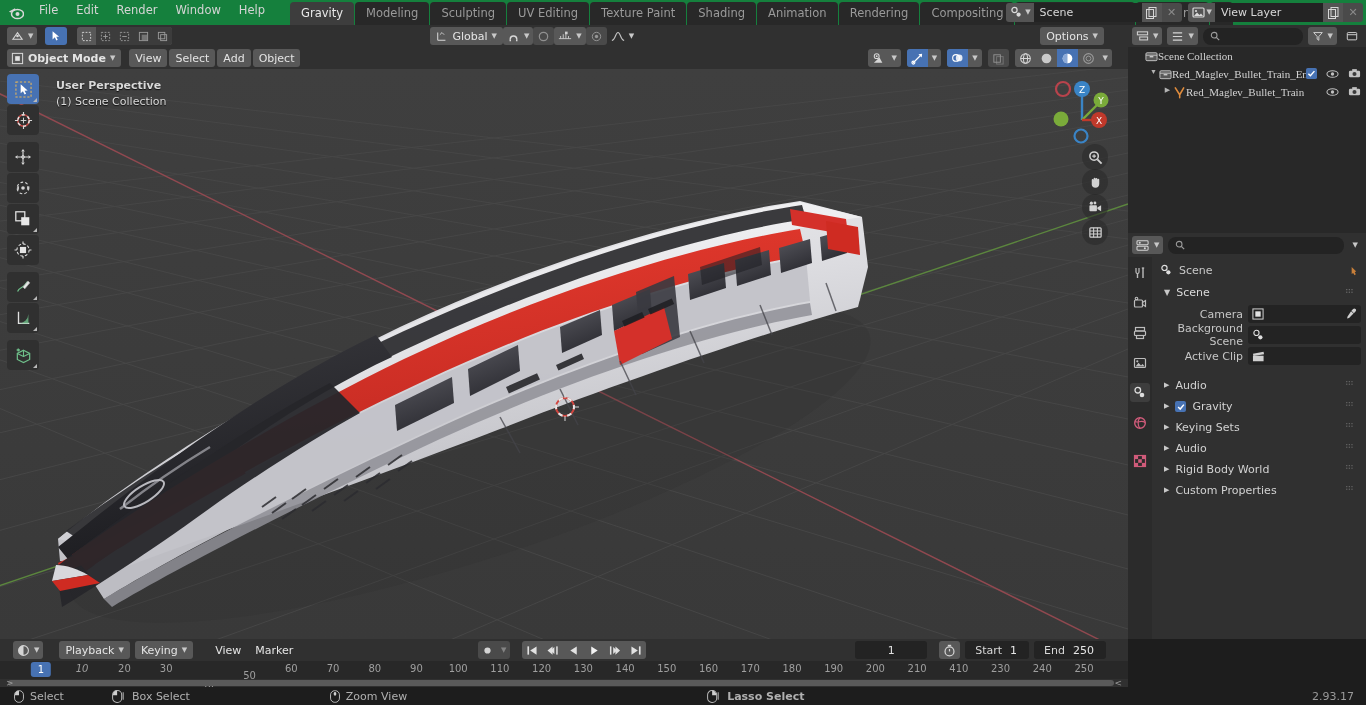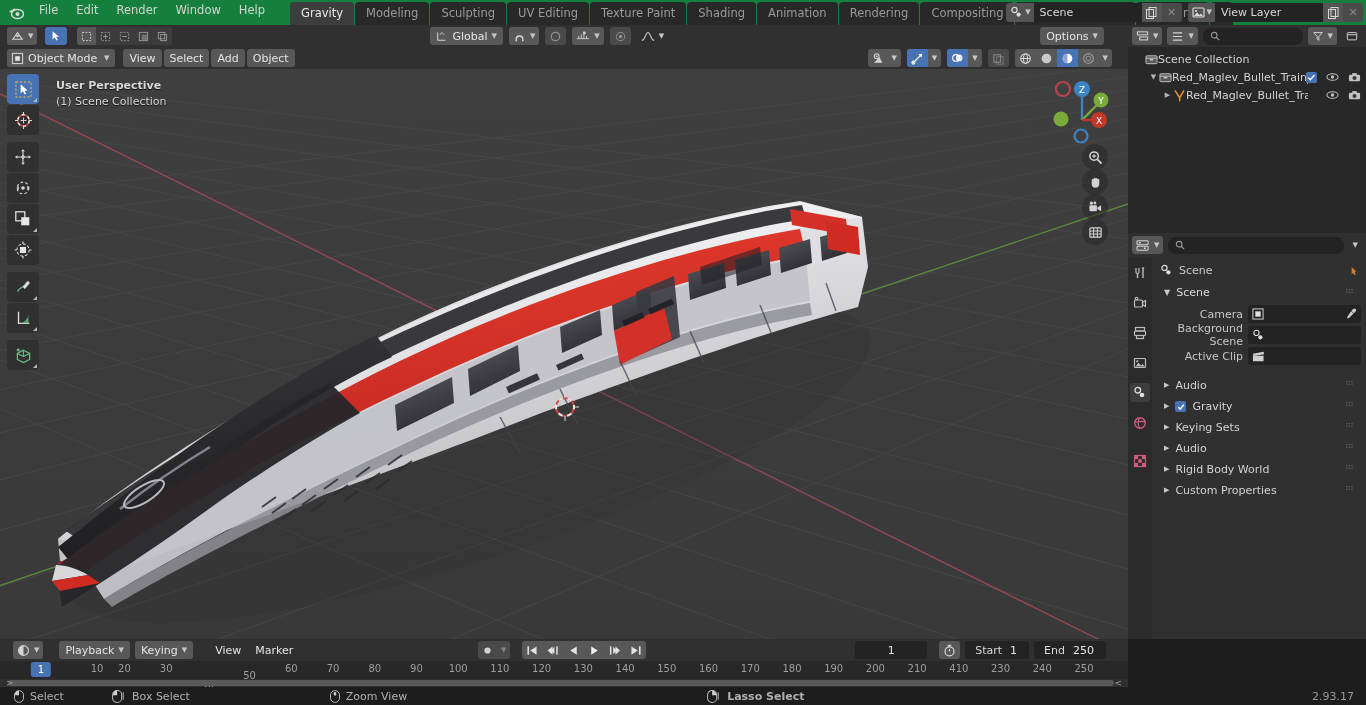--- a/index.html
+++ b/index.html
@@ -108,22 +108,22 @@
 
   
   .outliner { position: absolute; left: 1128px; top: 25px; width: 238px; height: 208px; background: #282828; }
   .out-header { height: 22px; background: #303030; display: flex; align-items: center; padding: 0 4px; gap: 5px; }
   .out-search {
     flex: 1; height: 17px; background: #232323; border-radius: 8px;
     display: flex; align-items: center; padding: 0 7px; gap: 4px; color: #8d8d8d;
   }
   .out-rows { padding-top: 3px; }
   .out-row {
-    display: flex; align-items: center; height: 18px; padding-left: 6px; gap: 0;
-    font-size: 11px; color: #d2d2d2; position: relative;
+    display: flex; align-items: flex-start; height: 18px; padding-left: 6px; gap: 0;
+    font-size: 11px; color: #d2d2d2; position: relative; font-family: Liberation Serif, serif;
   }
   .out-row .lbl { overflow: hidden; white-space: nowrap; text-overflow: clip; }
   .out-row .rights { position: absolute; right: 5px; display: flex; gap: 9px; align-items: center; }
   .disc { width: 11px; display: flex; align-items: center; justify-content: center; color: #b4b4b4; font-size: 7px; }
 
   
   .props { position: absolute; left: 1128px; top: 233px; width: 238px; height: 406px; background: #303030; }
   .props-header { height: 24px; display: flex; align-items: center; padding: 0 4px; gap: 5px; background: #303030; }
   .props-search {
     flex: 1; height: 17px; background: #232323; border-radius: 8px;
@@ -302,21 +302,21 @@
             </svg>
           </div>
         <div class="dim">
             <svg width="11" height="11" viewBox="0 0 12 12">
               <rect x="1.5" y="1.5" width="7" height="7" fill="none" stroke="#9a9a9a"></rect>
               <rect x="4" y="4" width="6.5" height="6.5" fill="none" stroke="#9a9a9a"></rect>
             </svg>
           </div>
       </div>
 
-      <div style="margin-left:258px;display:flex;align-items:center;gap:6px;">
+      <div style="margin-left:258px;display:flex;align-items:center;">
         <div class="hbtn">
           <svg width="12" height="12" viewBox="0 0 14 14">
               <path d="M2 12 L2 3 M2 12 L11 12" stroke="#d8d8d8" stroke-width="1.2" fill="none"></path>
               <path d="M4.5 5.5 l2.5 -2.5 l2.5 2.5" stroke="#d8d8d8" fill="none"></path>
             </svg>
           <span>Global</span>
           <span class="caret">▼</span>
         </div>
         <div class="hbtn icononly">
           <svg width="13" height="13" viewBox="0 0 14 14">
@@ -360,21 +360,21 @@
       </div>
     </div>
 
     <div class="vp-row r2">
       <div class="sep"></div>
       <div class="hbtn" style="padding:0 6px 0 4px;">
         <svg width="13" height="13" viewBox="0 0 14 14">
             <rect x="1.5" y="1.5" width="11" height="11" fill="none" stroke="#d8d8d8" stroke-width="1.1"></rect>
             <rect x="4.5" y="4.5" width="5" height="5" fill="#e4e4e4"></rect>
           </svg>
-        <span style="min-width:72px;">Object Mode</span>
+        <span style="min-width:72px;font-weight:bold;">Object Mode</span>
         <span class="caret">▼</span>
       </div>
       <div style="width:8px"></div>
       <div id="vpmenus" style="display:flex;align-items:center;gap:2px;">
           <div class="hbtn">View</div>
           <div class="hbtn">Select</div>
           <div class="hbtn">Add</div>
           <div class="hbtn">Object</div>
         </div>
 
@@ -1182,21 +1182,21 @@
             <span class="v">1</span>
         </div>
         <div class="tl-se">
           <span class="k">End</span>
             <span class="v">250</span>
         </div>
       </div>
     </div>
 
     <div class="tl-ruler" id="tl-ruler">
-        <div class="tick" style="left: 97px;">10</div>
+        <div class="tick" style="left: 82px; font-style: italic;">10</div>
         <div class="tick" style="left: 124.44px;">20</div>
         <div class="tick" style="left: 166.16px;">30</div>
         <div class="tick" style="left: 207.88px; margin-top: 16px;">40</div>
         <div class="tick" style="left: 249.6px; margin-top: 7px;">50</div>
         <div class="tick" style="left: 291.32px;">60</div>
         <div class="tick" style="left: 333.04px;">70</div>
         <div class="tick" style="left: 374.76px;">80</div>
         <div class="tick" style="left: 416.48px;">90</div>
         <div class="tick" style="left: 458.2px;">100</div>
         <div class="tick" style="left: 499.92px;">110</div>

